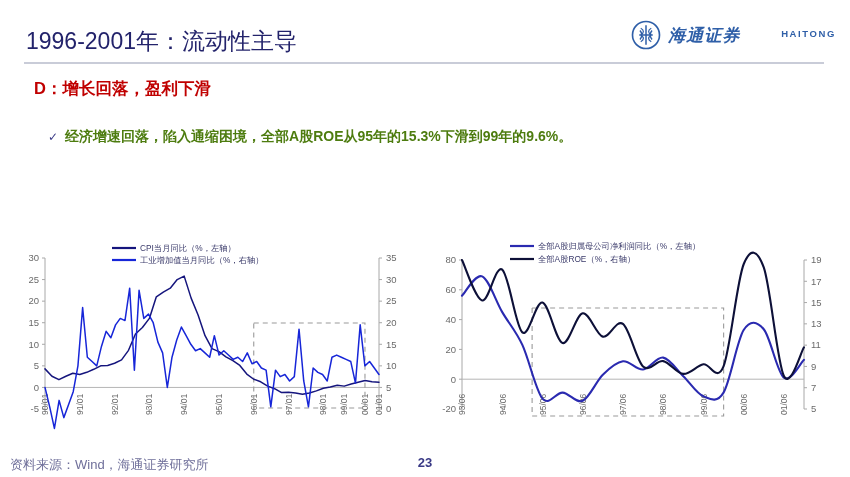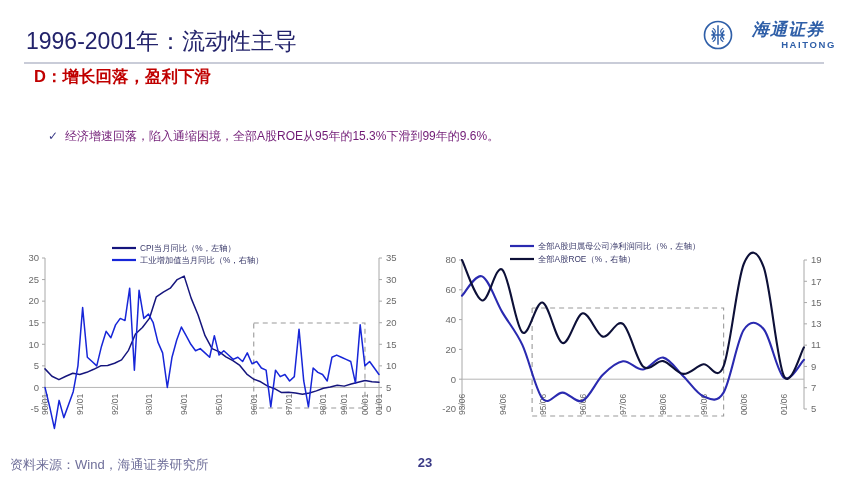--- a/index.html
+++ b/index.html
@@ -44,22 +44,22 @@
     align-items: center;
     gap: 7px;
   }
   .logo-mark {
     width: 30px;
     height: 30px;
     flex: 0 0 auto;
   }
   .logo-text {
     display: flex;
-    flex-direction: column;
-    align-items: center;
+    flex-direction: row;
+    align-items: flex-start;
     line-height: 1;
   }
   .logo-cn {
     font-size: 17px;
     font-weight: bold;
     color: #2f5fa8;
     font-family: "Liberation Serif", "DejaVu Serif", serif;
     font-style: italic;
     letter-spacing: 1px;
   }
@@ -69,43 +69,43 @@
     color: #2f5fa8;
     letter-spacing: 1.6px;
     margin-top: 2px;
     margin-left: 41px;
   }
 
   
   .section-head {
     position: absolute;
     left: 34px;
-    top: 66px;
+    top: 78px;
     font-size: 16.5px;
     font-weight: bold;
     color: #c00000;
     white-space: nowrap;
   }
   .bullet-row {
     position: absolute;
     left: 48px;
     top: 128px;
     display: flex;
     align-items: baseline;
     gap: 7px;
     white-space: nowrap;
   }
   .bullet-check {
     font-size: 12px;
     color: #3a3a86;
   }
   .bullet-text {
-    font-size: 12px;
-    color: #701a75;
-    font-weight: 400;
+    font-size: 14px;
+    color: #4d7c0f;
+    font-weight: 700;
   }
 
   
   .chart-box {
     position: absolute;
     top: 236px;
   }
   #chart-left { left: 12px; width: 400px; height: 215px; }
   #chart-right { left: 428px; width: 412px; height: 215px; }
 

